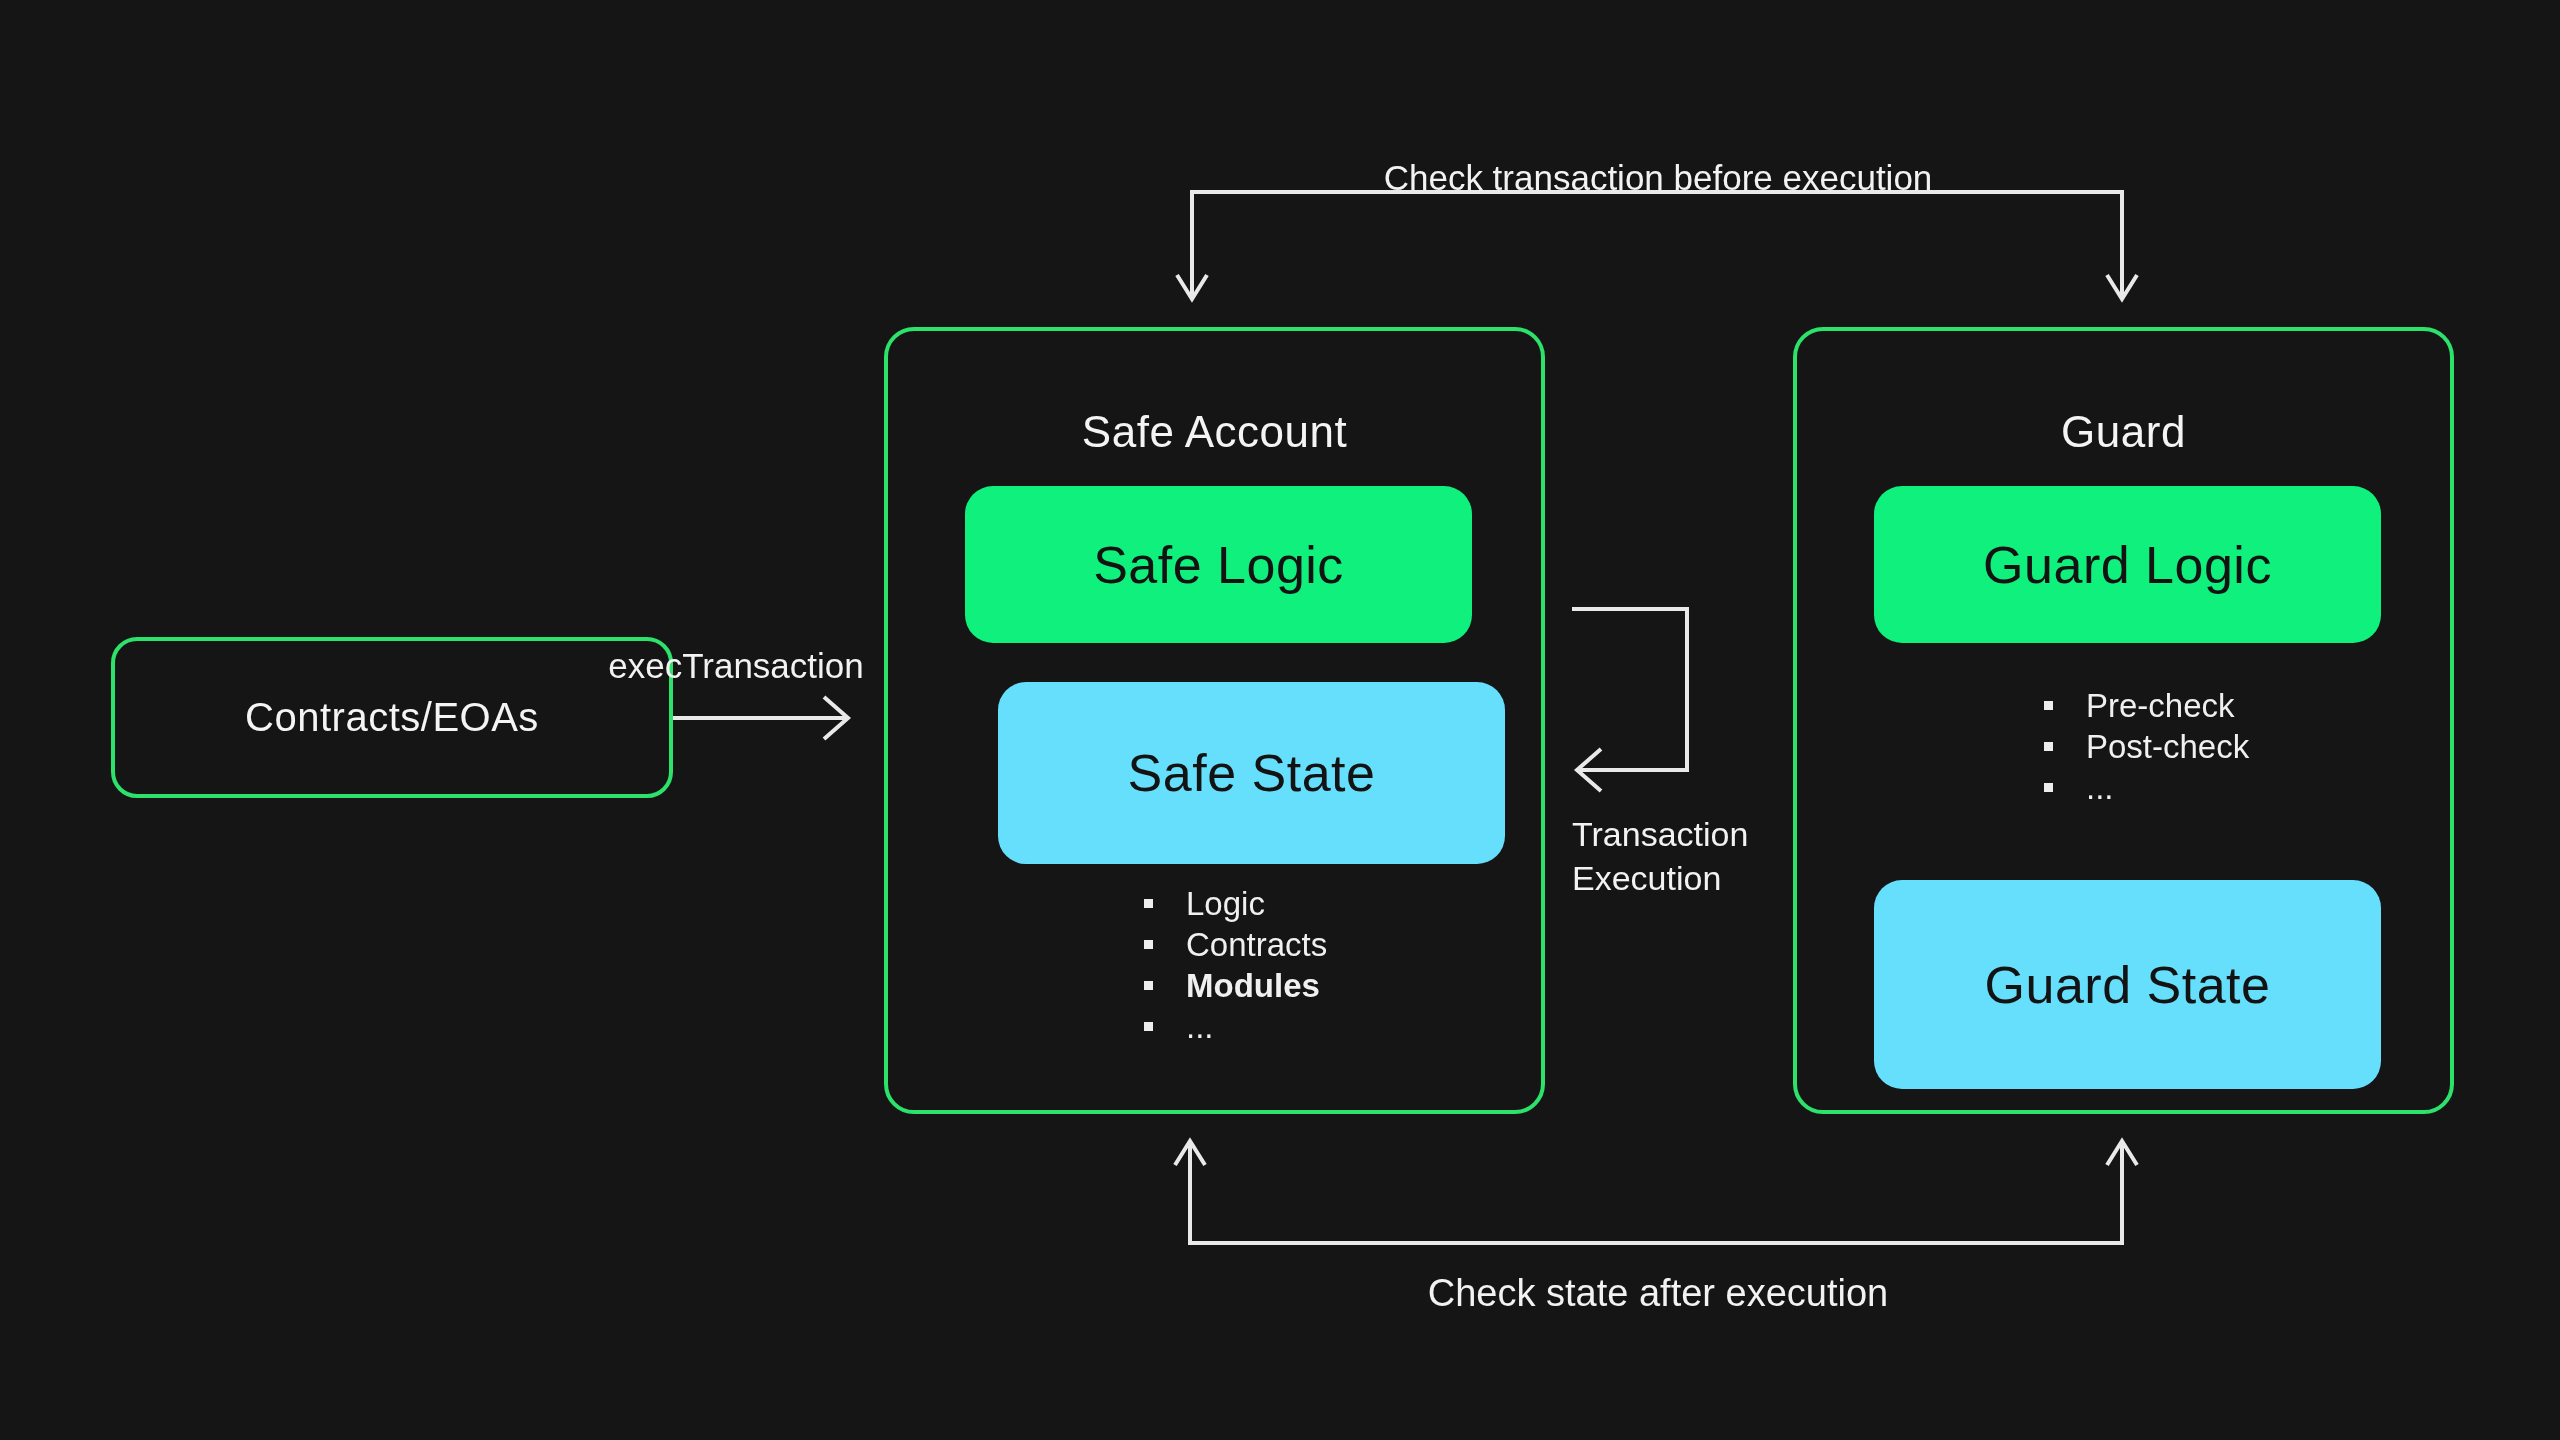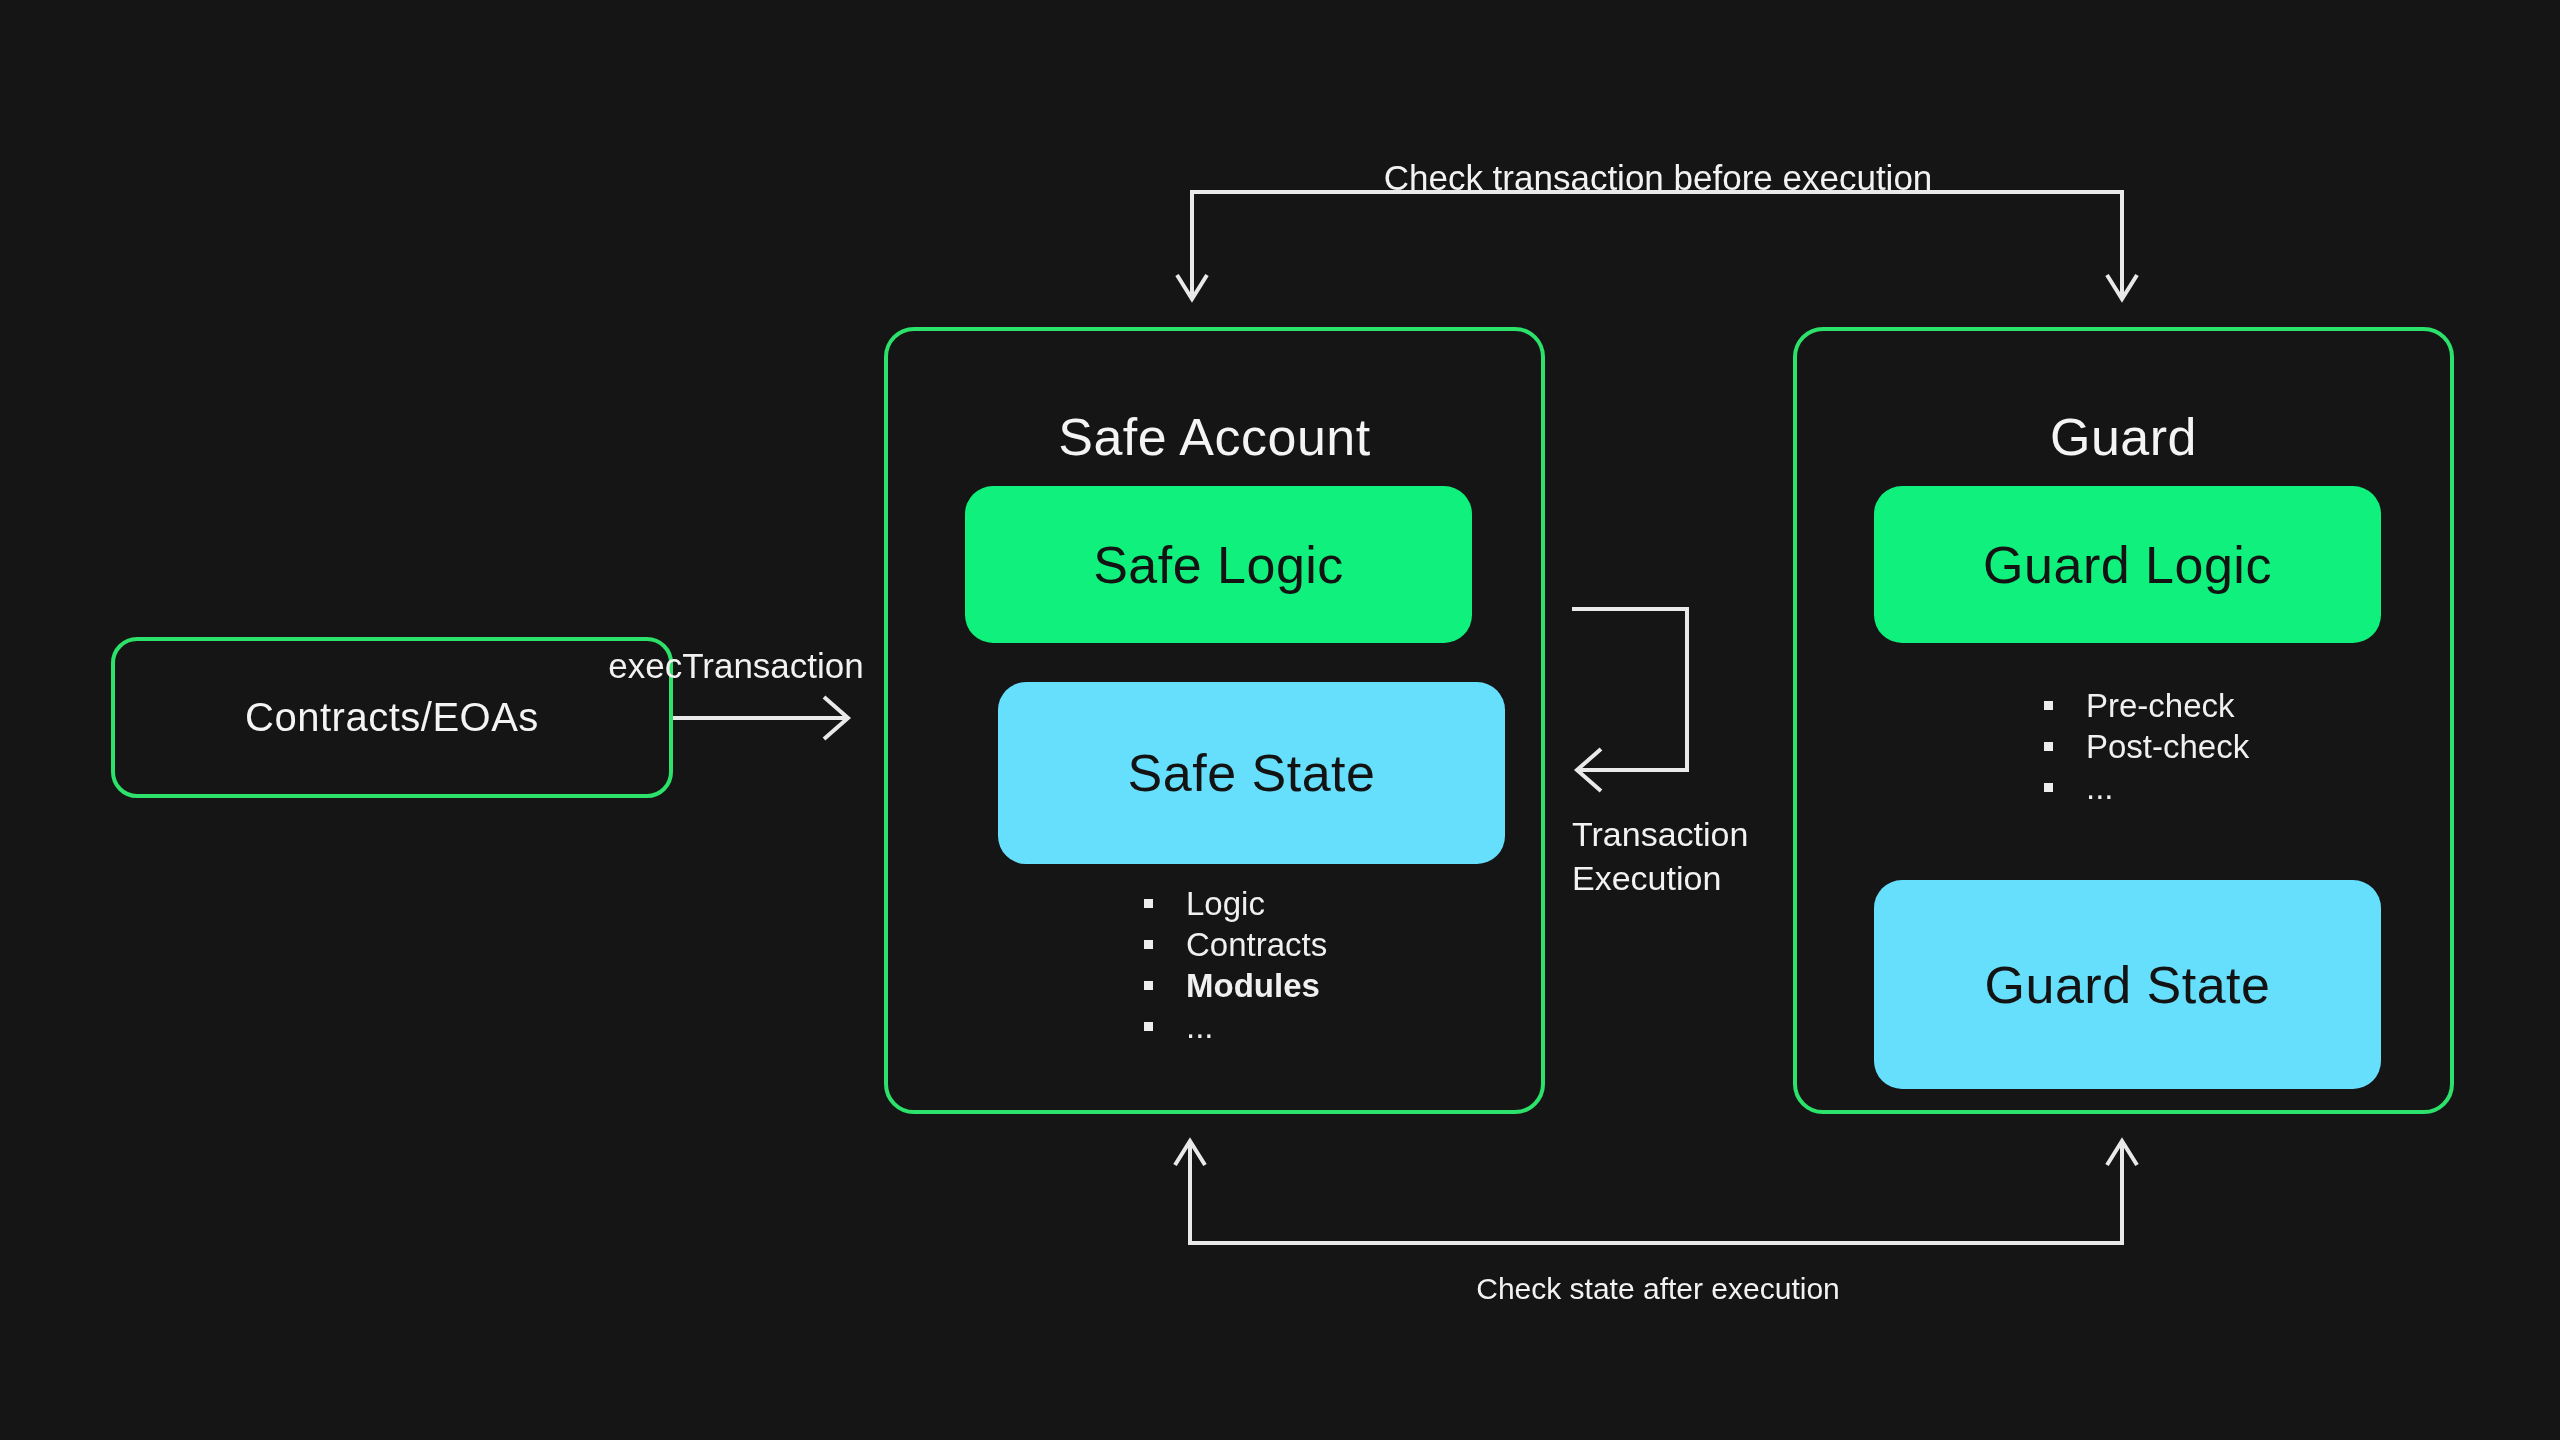--- a/index.html
+++ b/index.html
@@ -44,21 +44,21 @@
   .contracts-box .box-label {
     font-size: 40px;
     color: #f4f4f4;
     letter-spacing: 0.5px;
   }
   .container-title {
     position: absolute;
     left: 0; right: 0;
     top: 76px;
     text-align: center;
-    font-size: 52px;
+    font-size: 44px;
     color: #f4f4f4;
     letter-spacing: 0.5px;
   }
   .safe-box   { left: 884px;  top: 327px; width: 661px; height: 787px; }
   .guard-box  { left: 1793px; top: 327px; width: 661px; height: 787px; }
   .pill {
     position: absolute;
     left: 77px;
     width: 507px;
     border-radius: 28px;
@@ -110,21 +110,21 @@
     left: 1258px; top: 126px;
     width: 800px;
     text-align: center;
     font-size: 35px;
     margin-top: 32px;
   }
   .bottom-arrow-label {
     left: 1258px; top: 1272px;
     width: 800px;
     text-align: center;
-    font-size: 30px;
+    font-size: 38px;
   }
   .exec-label {
     left: 536px; top: 646px;
     width: 400px;
     text-align: center;
     font-size: 35px;
   }
   .txexec-label {
     left: 1572px; top: 812px;
     font-size: 34px;

